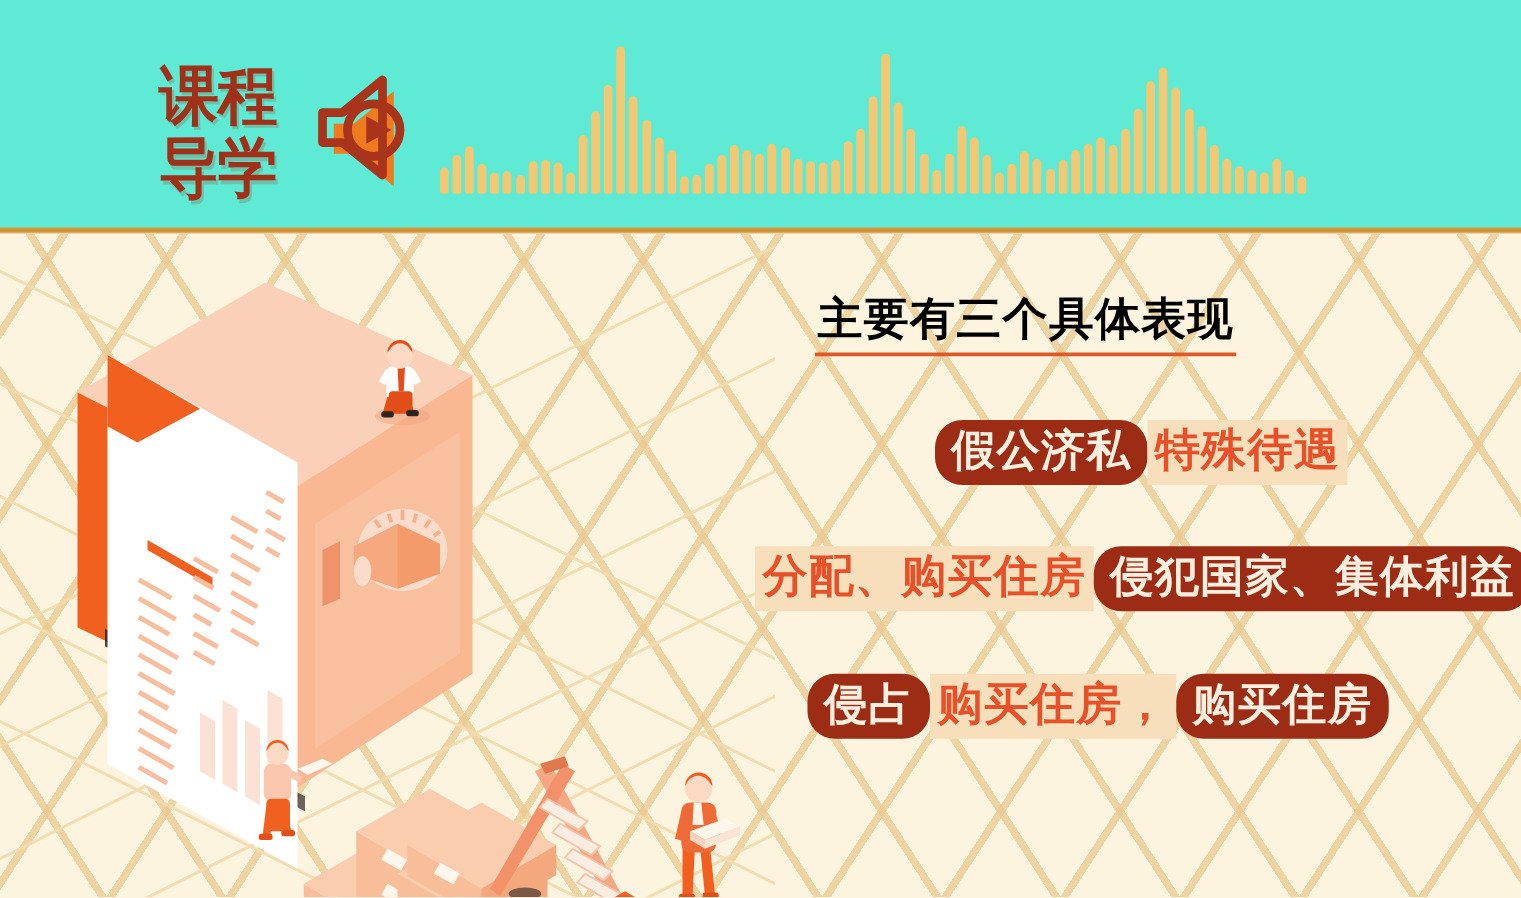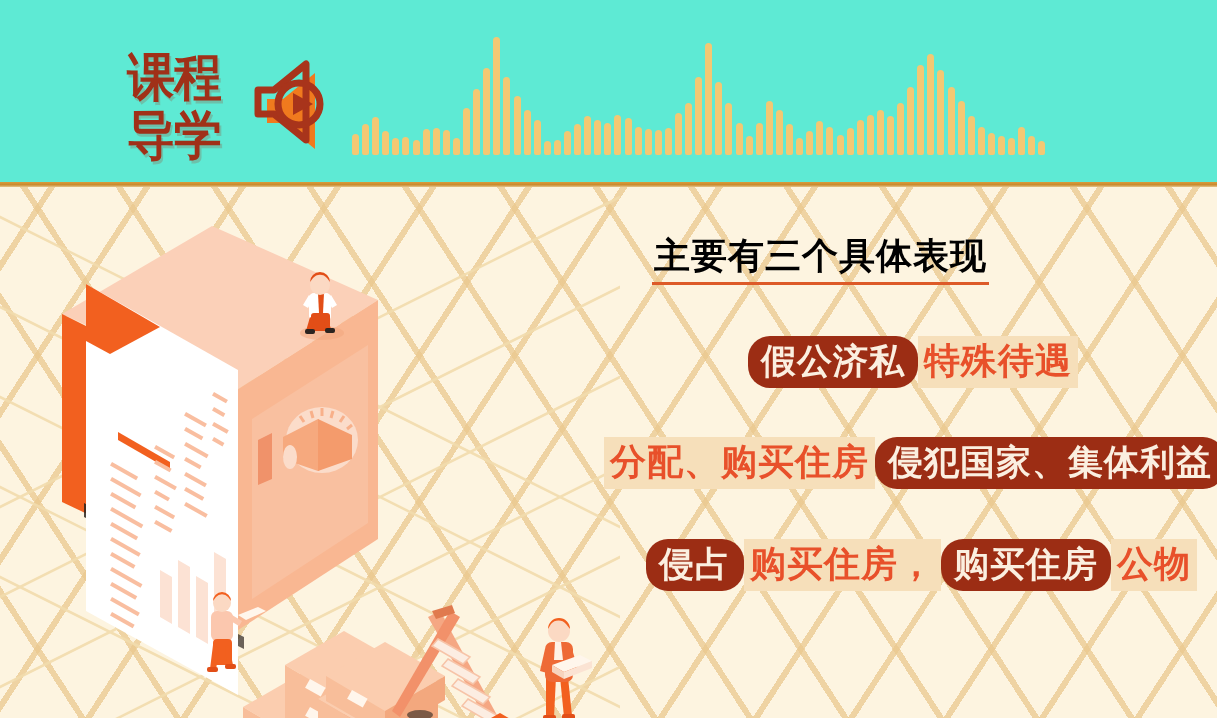--- a/index.html
+++ b/index.html
@@ -494,18 +494,17 @@
 
       <div class="text-line" style="left:14px; top:250px;">
         <span class="seg seg-hl">分配、购买住房</span>
         <span class="seg seg-pill">侵犯国家、集体利益</span>
       </div>
 
       <div class="text-line" style="left:56px; top:352px;">
         <span class="seg seg-pill">侵占</span>
         <span class="seg seg-hl">购买住房，</span>
         <span class="seg seg-pill">购买住房</span>
-        <span class="seg seg-hl">公物</span>
       </div>
 
     </div>
   </div>
 </div>
 
 </body></html>

